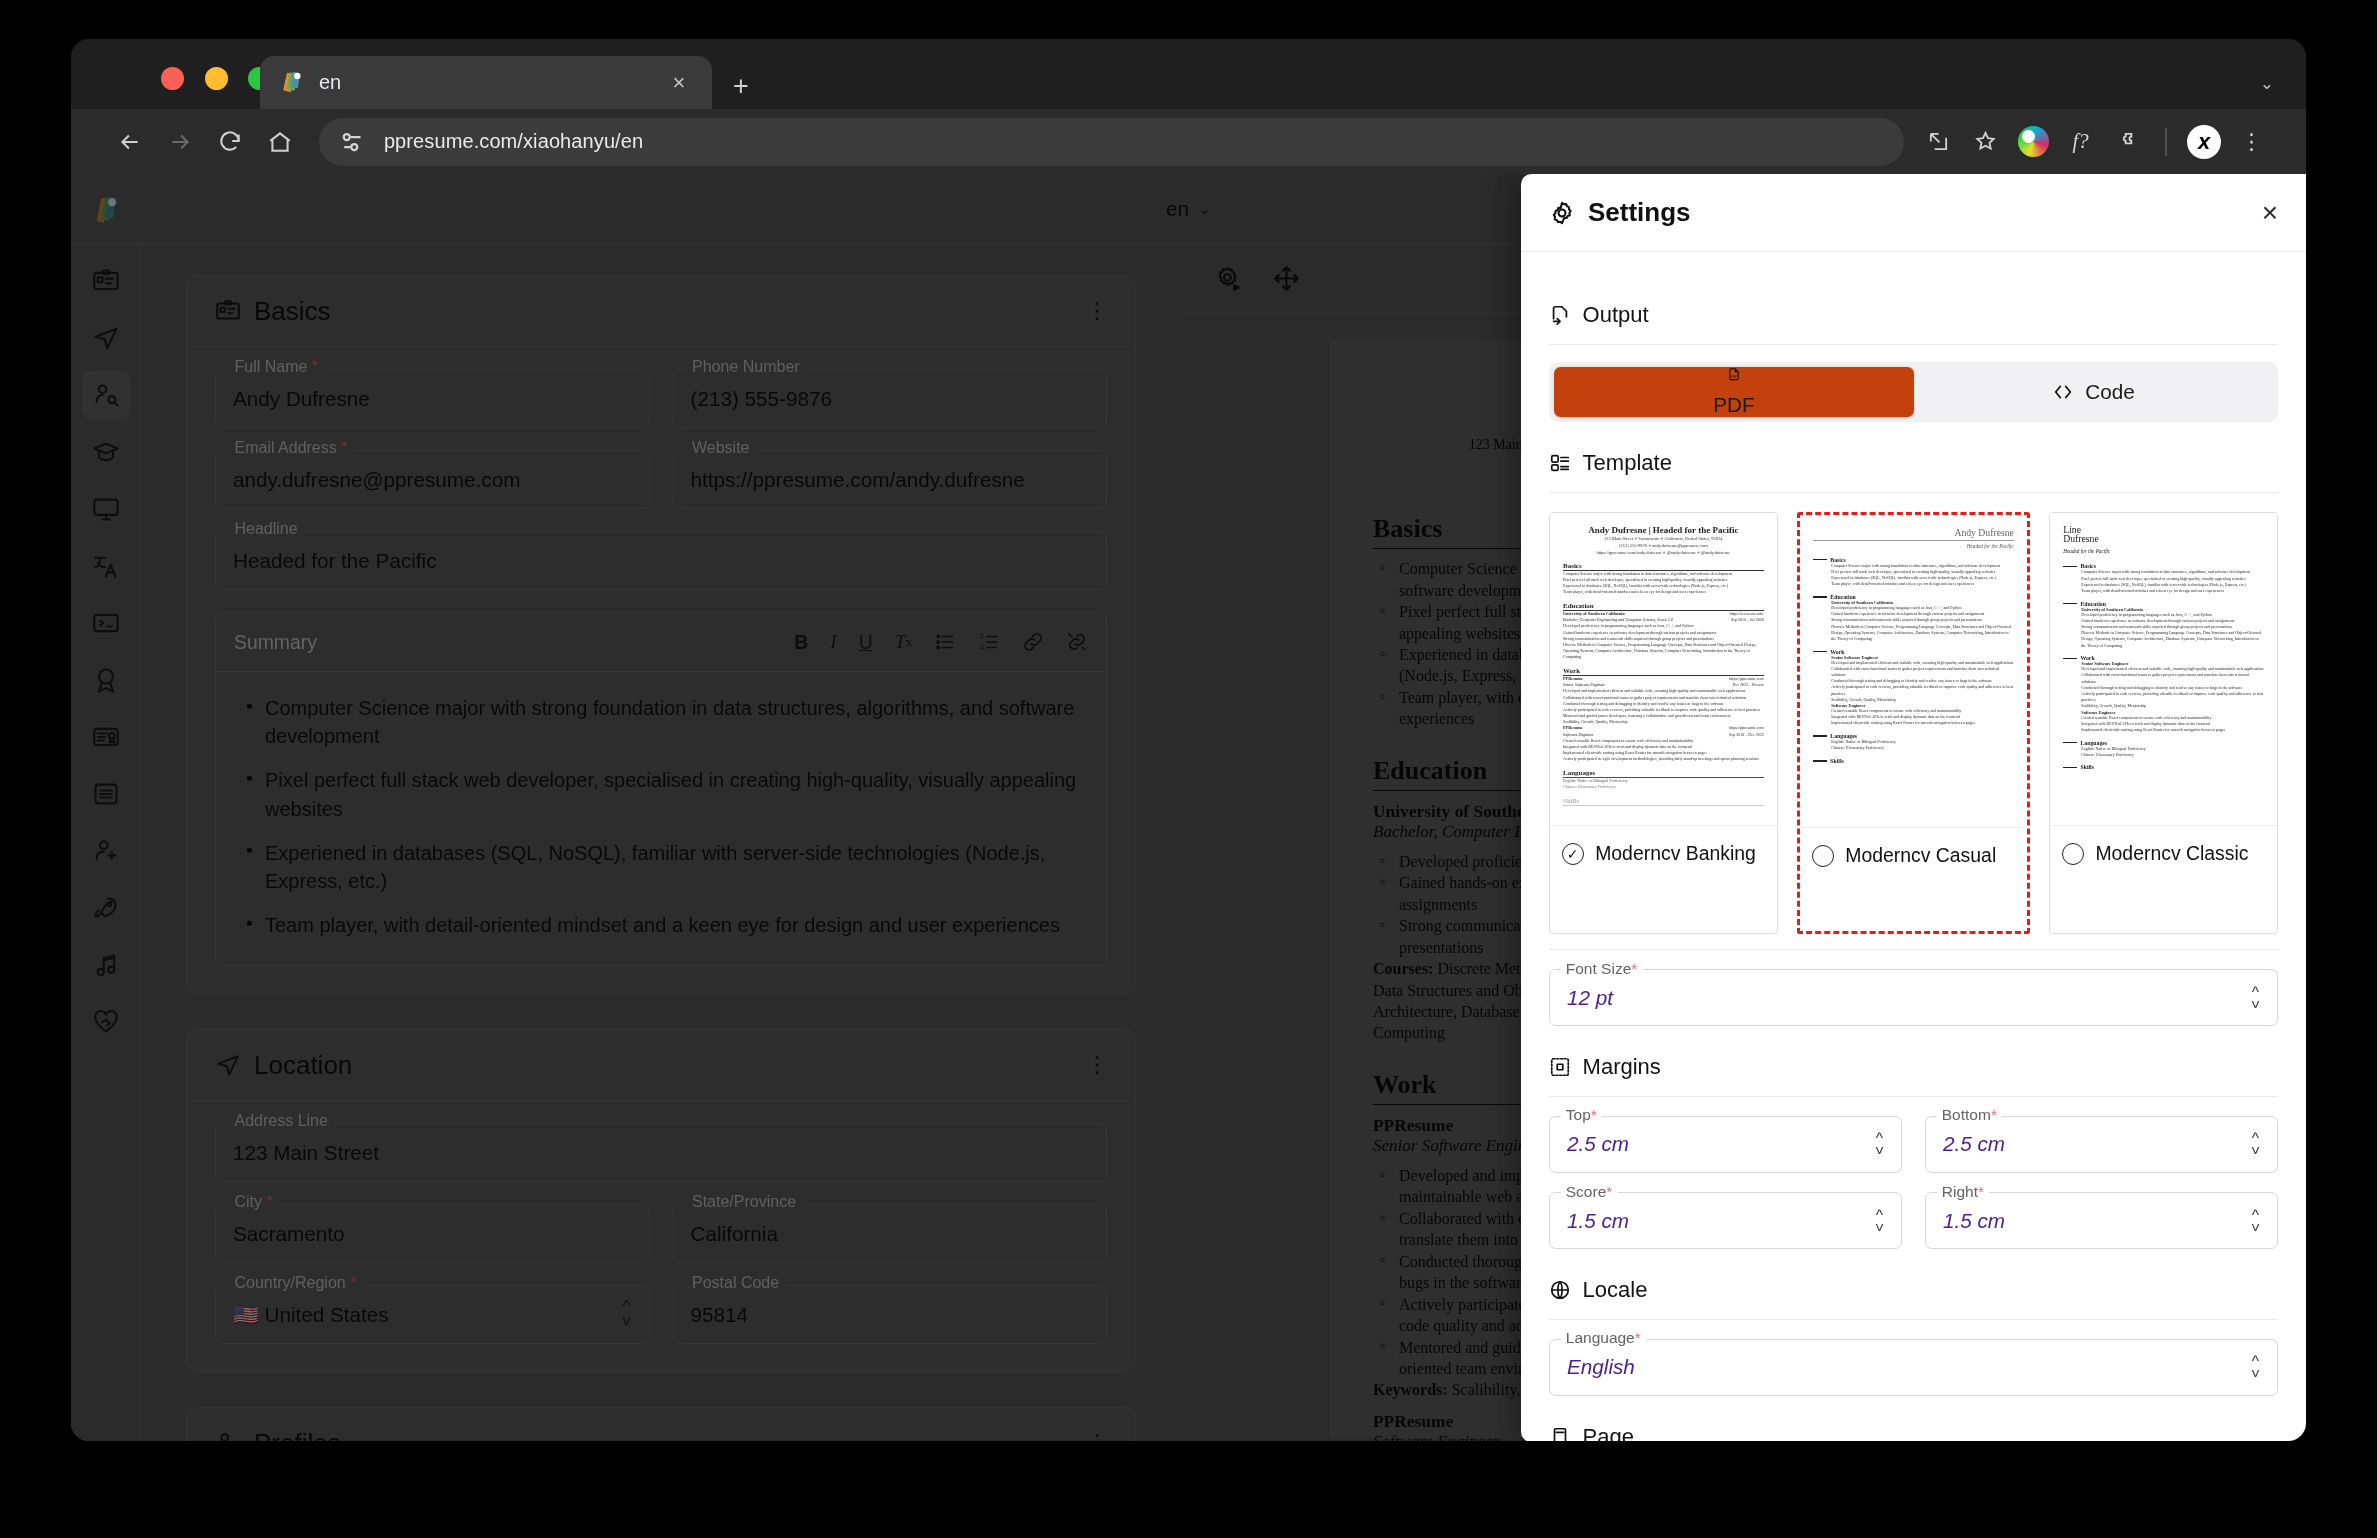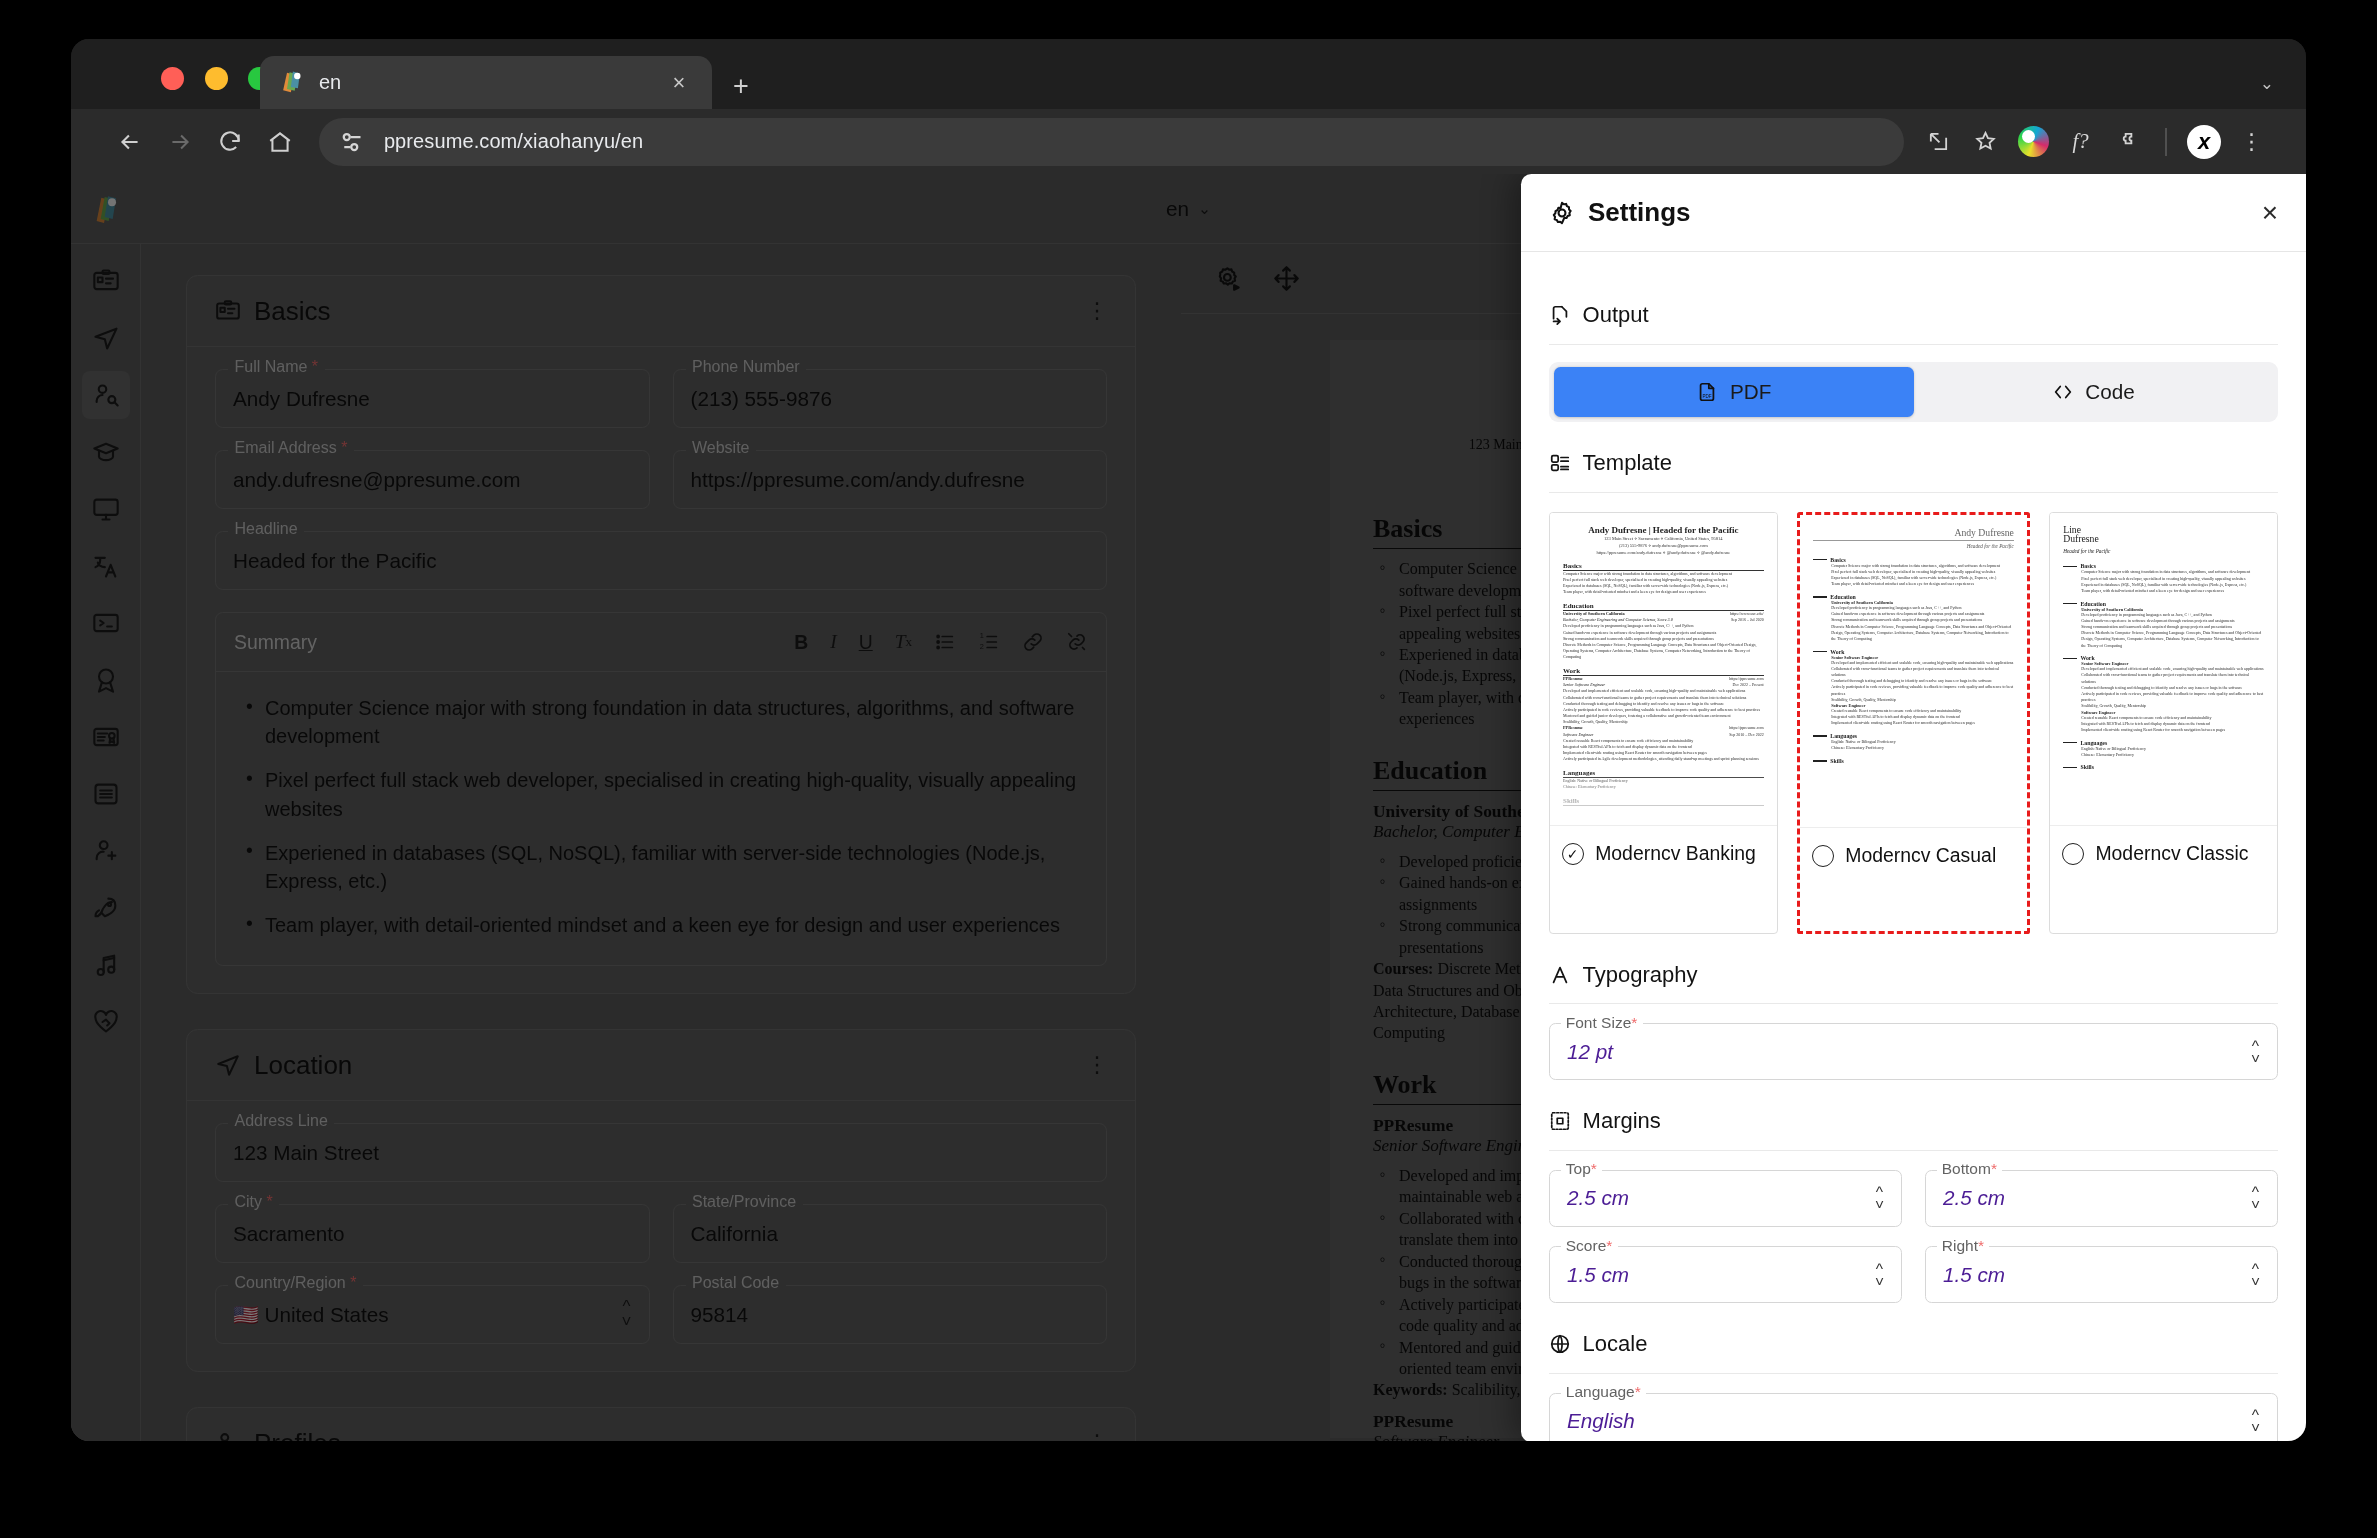--- a/index.html
+++ b/index.html
@@ -267,21 +267,21 @@
 
   .seg {
     display: flex; background: #f1f1f3; border-radius: 9px; padding: 5.2px;
     margin-top: 18px;
   }
   .seg-btn {
     flex: 1; height: 50px; border-radius: 6.5px;
     display: flex; align-items: center; justify-content: center; gap: 11.6px;
     font-size: 20.7px; color: #1a1a1a;
   }
-  .seg-btn.on { background: #3b82f6; box-shadow: 0 0.6px 2.6px rgba(0,0,0,.18); }
+  .seg-btn.on { background: #c2410c; box-shadow: 0 0.6px 2.6px rgba(0,0,0,.18); flex-direction: column; }
   .seg-btn svg { width: 22px; height: 22px; stroke:#111; fill:none; stroke-width: 1.9;
                  stroke-linecap:round; stroke-linejoin:round; }
 
   .tpl-grid { display: flex; gap: 19.4px; margin-top: 19.4px; }
   .tpl {
     flex: 1; border: 0.6px solid #dcdcdc; border-radius: 3.9px;
     background: #fff; overflow: hidden; position: relative;
     height: 422px;
   }
   .tpl.sel-hl { border: 3.2px dashed #e81b1b; border-radius: 2.6px; }
@@ -995,26 +995,20 @@
                   <b style="font-size:5.8px;">Skills</b>
                 </div>
             </div>
             <div class="tpl-foot">
               <span class="radio"></span>
               <span class="tpl-name">Moderncv Classic</span>
             </div>
           </div>
         </div>
 
-        <div class="sec-head">
-          <svg viewBox="0 0 24 24">
-              <path d="M5 20L12 4l7 16M8 14h8"></path>
-            </svg>
-          <span class="sec-title">Typography</span>
-        </div>
         <div class="sec-rule"></div>
         <div class="fieldset-w">
           <div class="fs-box">
             <span class="fs-val">12 pt</span>
             <span class="fs-step">
                 <span>^</span>
                 <span>˅</span>
               </span>
           </div>
           <span class="fs-label"><span>Font Size</span><span class="req">*</span></span>

